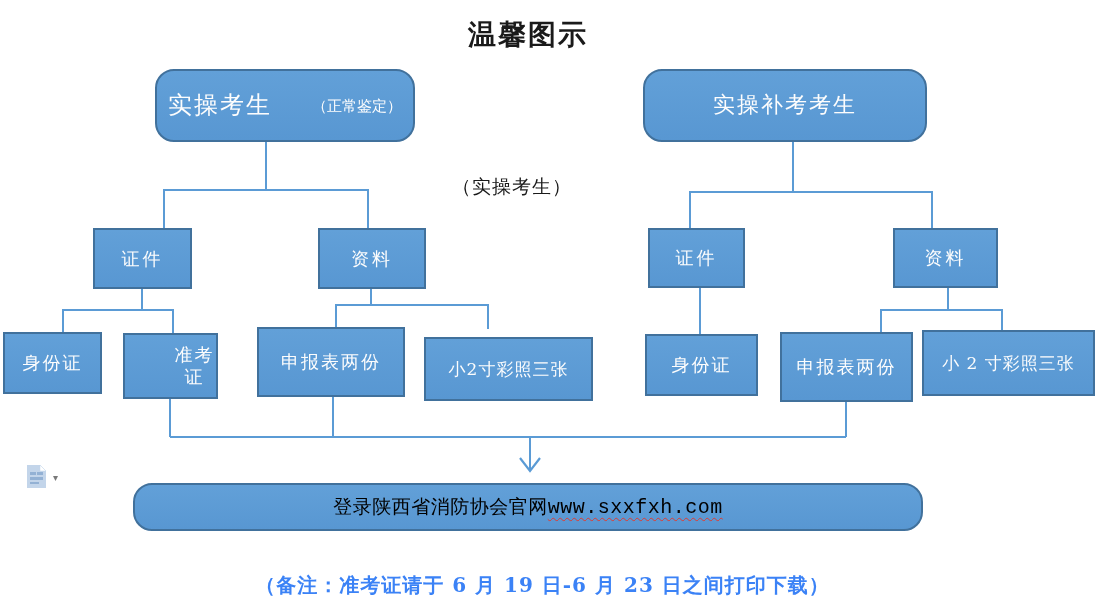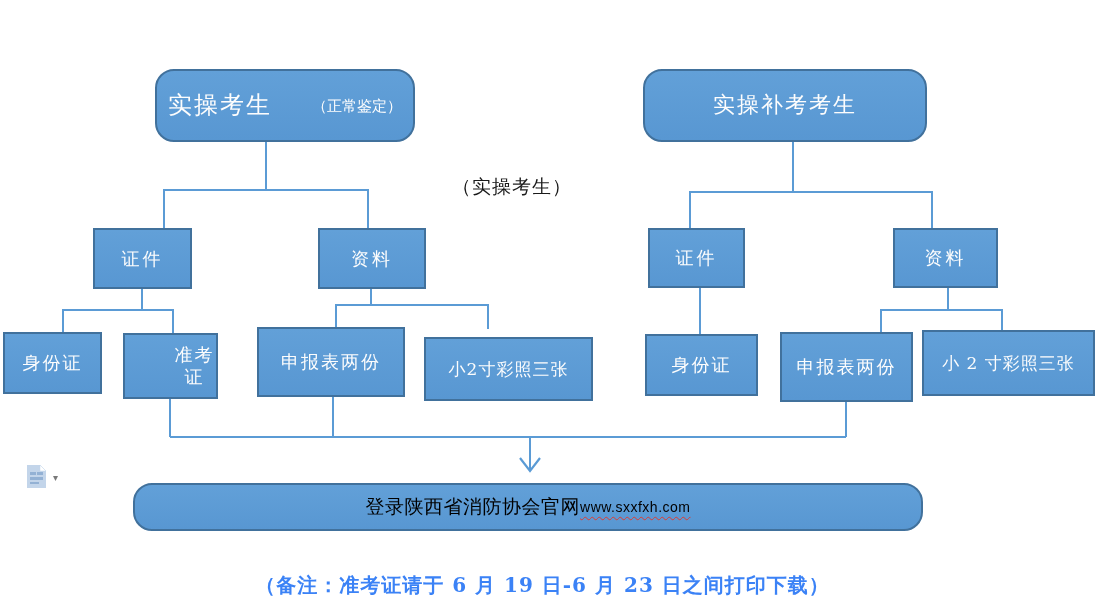--- a/index.html
+++ b/index.html
@@ -29,40 +29,41 @@
     position:absolute;left:452px;top:174px;font-size:19px;color:#1a1a1a;letter-spacing:1px;
   }
   .result-box{
     position:absolute;left:133px;top:483px;width:790px;height:48px;
     background:linear-gradient(#62a0d8,#5897d2);border:2.5px solid #41719C;border-radius:19px;
     box-sizing:border-box;display:flex;align-items:center;justify-content:center;
     color:#000;font-size:19px;letter-spacing:0.5px;
   }
   .url{
     text-decoration:underline wavy #e03a2f;text-decoration-thickness:1px;text-underline-offset:4px;
-    font-family:Liberation Sans, sans-serif;font-size:14px;
+    font-family:Liberation Mono, monospace;font-size:20px;
   }
   .note{
     position:absolute;left:0;top:572px;width:1085px;text-align:center;
     font-weight:bold;font-size:20px;letter-spacing:1px;color:#3b82f6;
   }
   .paste-widget{
     position:absolute;left:26px;top:464px;width:46px;height:30px;
     display:flex;align-items:flex-start;cursor:pointer;
   }
   .paste-widget .chev{
     font-size:10px;color:#7a7a7a;margin-left:6px;margin-top:8px;
     font-family:"DejaVu Sans","Liberation Sans",sans-serif;
   }
 </style>
 </head>
 <body>
 
 <div class="canvas">
 
+  <div class="title">温馨图示</div>
 
   <svg class="connectors" viewBox="0 0 1101 614" fill="none" stroke="#5B9BD5" stroke-width="2">
     <path d="M266,142 V190 M164,228 V190 H368 V228"></path>
     <path d="M142,289 V310 M63,332 V310 H173 V333"></path>
     <path d="M371,289 V305 M336,327 V305 H488 V329"></path>
     <path d="M793,142 V192 M690,228 V192 H932 V228"></path>
     <path d="M700,288 V334"></path>
     <path d="M948,288 V310 M881,332 V310 H1002 V330"></path>
     <path d="M170,399 V437 M333,397 V437 M846,402 V437 M170,437 H846 M530,437 V470"></path>
     <polyline points="520,458 530,471 540,458" stroke-width="2.2"></polyline>

